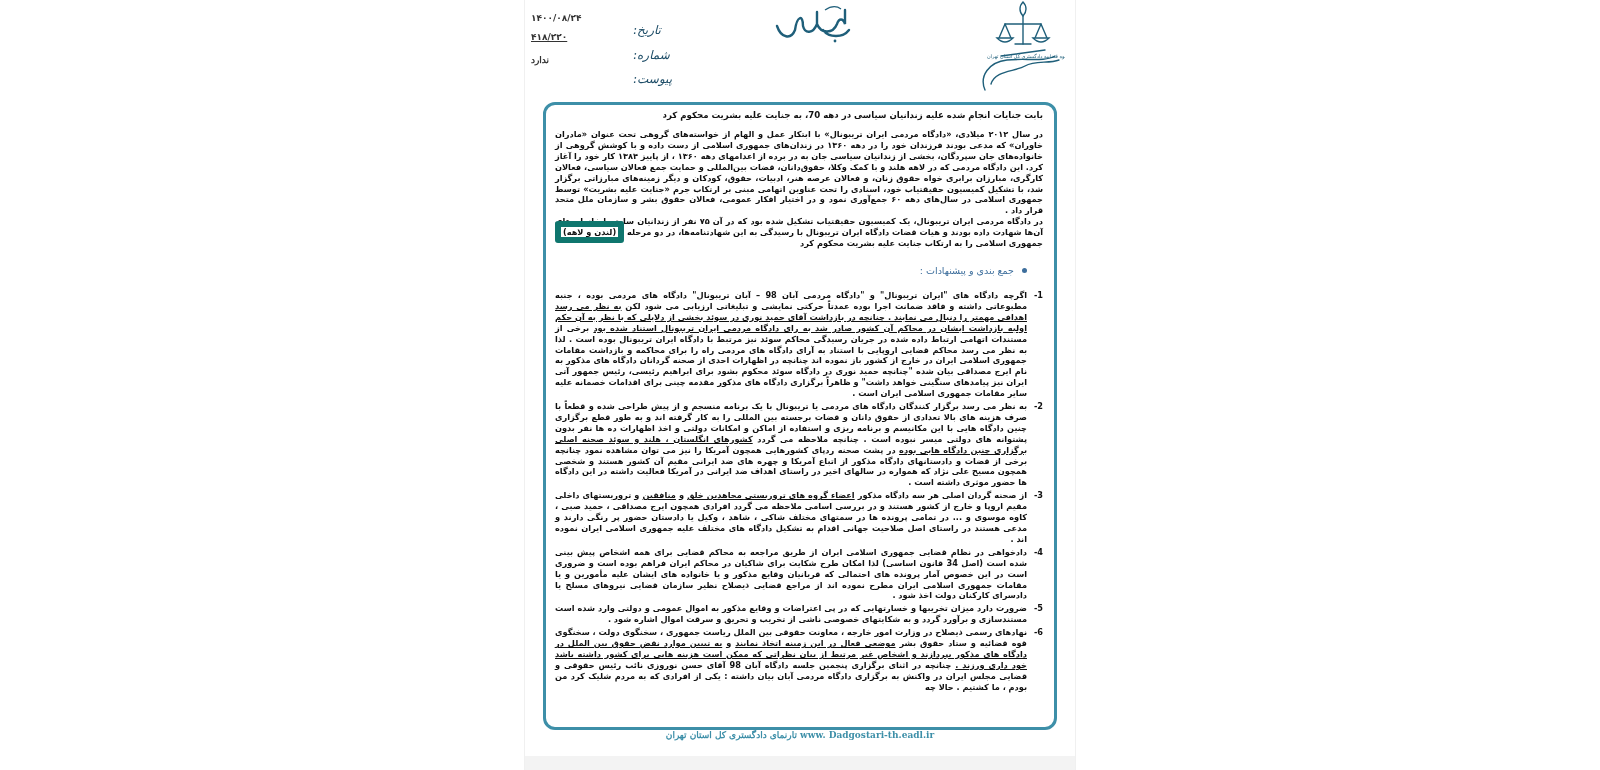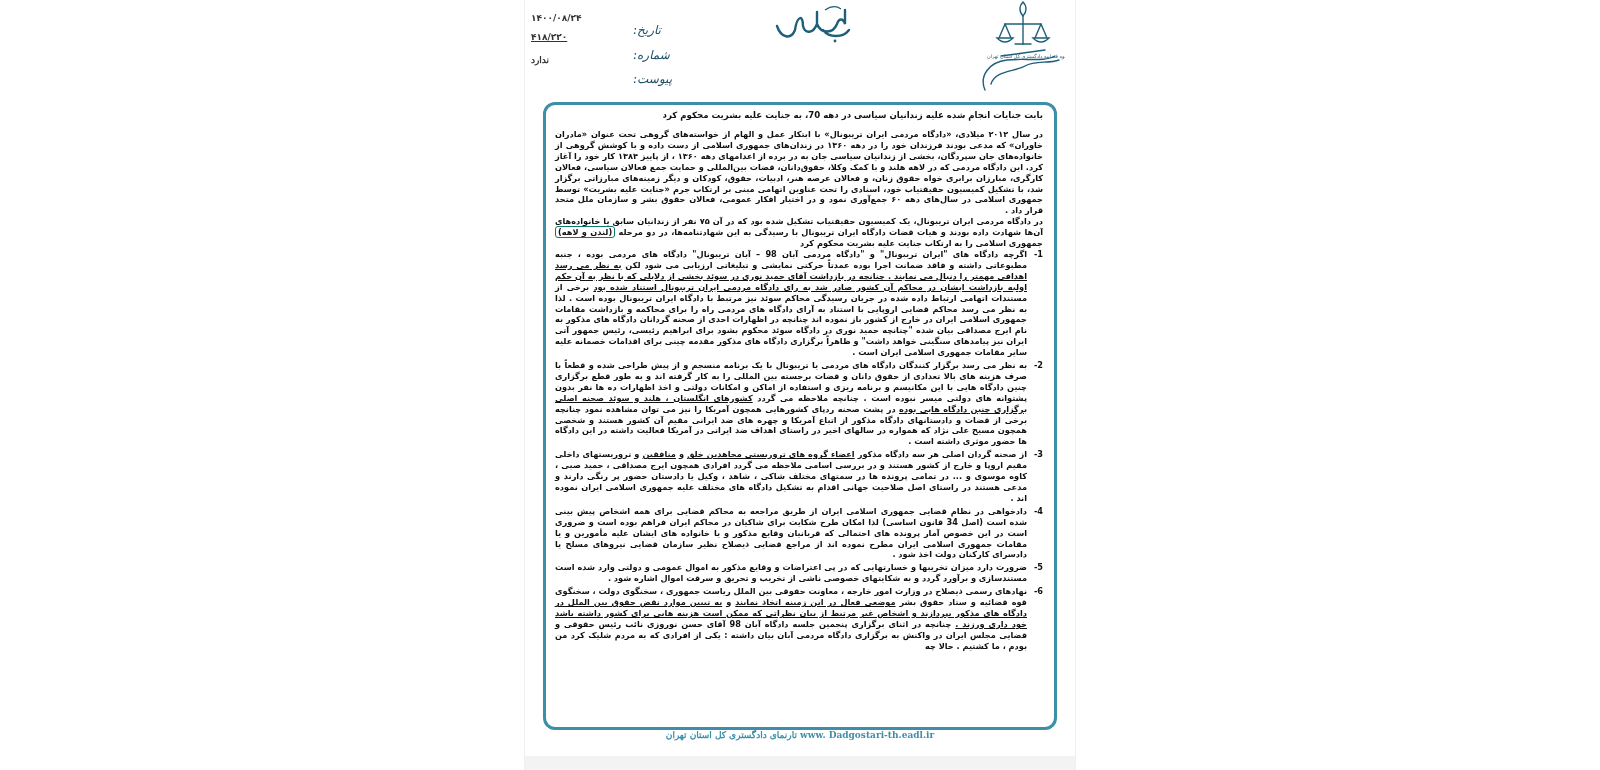--- a/index.html
+++ b/index.html
@@ -26,21 +26,21 @@
   }
   .content { position:absolute; left:30px; top:110px; width:488px; direction:rtl; text-align:justify; color:#111; }
   .subject { font-size:8.6px; font-weight:bold; margin-bottom:9px; text-align:right; }
   .para { font-size:8.2px; font-weight:bold; line-height:10.9px; margin:0; }
   .section-head { font-size:9.5px; color:#3d6e9c; margin:16px 16px 14px 0; display:flex; align-items:center; gap:8px; }
   .section-head .bullet { width:5px; height:5px; border-radius:50%; background:#3d6e9c; display:inline-block; }
   .item { display:flex; flex-direction:row; font-size:8.2px; font-weight:bold; line-height:10.9px; margin-bottom:2px; }
   .item-num { width:16px; flex:0 0 16px; text-align:right; direction:ltr; }
   .item-text { flex:1; }
   .u { text-decoration:underline; }
-  .boxed { border:1px solid #0f766e; border-radius:3px; padding:0 2px; }
+  .boxed { border:6px solid #0f766e; border-radius:3px; padding:0 2px; }
 
   .footer { position:absolute; left:0; width:550px; top:730px; text-align:center; font-family:"DejaVu Serif", serif; font-size:9px; font-weight:bold; color:#3d8fa8; white-space:nowrap; }
 </style>
 </head>
 <body>
 
 <div class="page-shadow-left"></div>
 <div class="page-shadow-right"></div>
 
 <div class="page">
@@ -79,20 +79,24 @@
   <div class="content">
     <div class="subject">بابت جنایات انجام شده علیه زندانیان سیاسی در دهه 70، به جنایت علیه بشریت محکوم کرد</div>
 
     <p class="para">در سال ۲۰۱۲ میلادی، «دادگاه مردمی ایران تریبونال» با ابتکار عمل و الهام از خواسته‌های گروهی تحت عنوان «مادران خاوران» که مدعی بودند فرزندان خود را در دهه ۱۳۶۰ در زندان‌های جمهوری اسلامی از دست داده و با کوشش گروهی از خانواده‌های جان سپردگان، بخشی از زندانیان سیاسی جان به در برده از اعدامهای دهه ۱۳۶۰ ، از پاییز ۱۳۸۴ کار خود را آغاز کرد. این دادگاه مردمی که در لاهه هلند و با کمک وکلا، حقوق‌دانان، قضات بین‌المللی و حمایت جمع فعالان سیاسی، فعالان کارگری، مبارزان برابری خواه حقوق زنان، و فعالان عرصه هنر، ادبیات، حقوق، کودکان و دیگر زمینه‌های مبارزاتی برگزار شد، با تشکیل کمیسیون حقیقتیاب خود، اسنادی را تحت عناوین اتهامی مبنی بر ارتکاب جرم «جنایت علیه بشریت» توسط جمهوری اسلامی در سال‌های دهه ۶۰ جمع‌آوری نمود و در اختیار افکار عمومی، فعالان حقوق بشر و سازمان ملل متحد قرار داد .</p>
     <p class="para">
       <span>در دادگاه مردمی ایران تریبونال، یک کمیسیون حقیقتیاب تشکیل شده بود که در آن ۷۵ نفر از زندانیان سابق یا خانواده‌های آن‌ها شهادت داده بودند و هیات قضات دادگاه ایران تریبونال با رسیدگی به این شهادتنامه‌ها، در دو مرحله</span>
       <span class="boxed">(لندن و لاهه)</span>
       <span>جمهوری اسلامی را به ارتکاب جنایت علیه بشریت محکوم کرد</span>
     </p>
 
+    <div class="section-head">
+      <span class="bullet"></span>
+      <span>جمع بندی و پیشنهادات :</span>
+    </div>
 
     <div id="items">
         <div class="item">
           <span class="item-num">-1</span>
           <span class="item-text"><span>اگرچه دادگاه های "ایران تریبونال" و "دادگاه مردمی آبان 98 – آبان تریبونال" دادگاه های مردمی بوده ، جنبه مطبوعاتی داشته و فاقد ضمانت اجرا بوده عمدتاً حرکتی نمایشی و تبلیغاتی ارزیابی می شود لکن </span><span class="u">به نظر می رسد اهدافی مهمتر را دنبال می نمایند . چنانچه در بازداشت آقای حمید نوری در سوئد بخشی از دلایلی که با نظر به آن حکم اولیه بازداشت ایشان در محاکم آن کشور صادر شد به رای دادگاه مردمی ایران تریبونال استناد شده بود</span><span> برخی از مستندات اتهامی ارتباط داده شده در جریان رسیدگی محاکم سوئد نیز مرتبط با دادگاه ایران تریبونال بوده است . لذا به نظر می رسد محاکم قضایی اروپایی با استناد به آرای دادگاه های مردمی راه را برای محاکمه و بازداشت مقامات جمهوری اسلامی ایران در خارج از کشور باز نموده اند چنانچه در اظهارات احدی از صحنه گردانان دادگاه های مذکور به نام ایرج مصداقی بیان شده "چنانچه حمید نوری در دادگاه سوئد محکوم بشود برای ابراهیم رئیسی، رئیس جمهور آتی ایران نیز پیامدهای سنگینی خواهد داشت" و ظاهراً برگزاری دادگاه های مذکور مقدمه چینی برای اقدامات خصمانه علیه سایر مقامات جمهوری اسلامی ایران است .</span></span>
         </div>
         <div class="item">
           <span class="item-num">-2</span>
           <span class="item-text"><span>به نظر می رسد برگزار کنندگان دادگاه های مردمی یا تریبونال با یک برنامه منسجم و از پیش طراحی شده و قطعاً با صرف هزینه های بالا تعدادی از حقوق دانان و قضات برجسته بین المللی را به کار گرفته اند و به طور قطع برگزاری چنین دادگاه هایی با این مکانیسم و برنامه ریزی و استفاده از اماکن و امکانات دولتی و اخذ اظهارات ده ها نفر بدون پشتوانه های دولتی میسر نبوده است . چنانچه ملاحظه می گردد </span><span class="u">کشورهای انگلستان ، هلند و سوئد صحنه اصلی برگزاری چنین دادگاه هایی بوده</span><span> در پشت صحنه ردپای کشورهایی همچون آمریکا را نیز می توان مشاهده نمود چنانچه برخی از قضات و دادستانهای دادگاه مذکور از اتباع آمریکا و چهره های ضد ایرانی مقیم آن کشور هستند و شخصی همچون مسیح علی نژاد که همواره در سالهای اخیر در راستای اهداف ضد ایرانی در آمریکا فعالیت داشته در این دادگاه ها حضور موثری داشته است .</span></span>
         </div>

